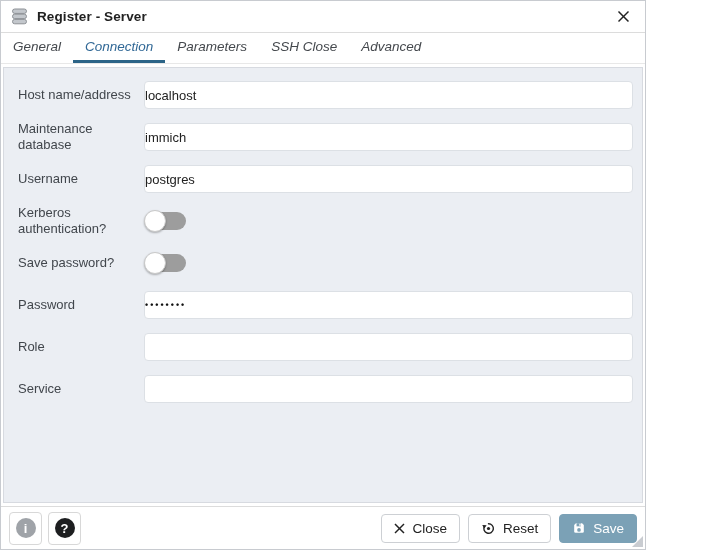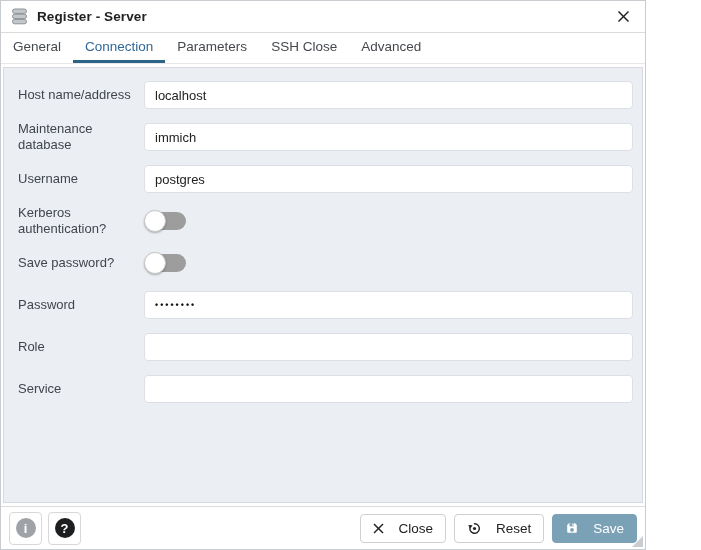--- a/index.html
+++ b/index.html
@@ -39,20 +39,21 @@
   .titlebar-close{
     margin-left:auto;display:flex;align-items:center;justify-content:center;
     width:24px;height:24px;cursor:pointer;
   }
   
   .tabbar{
     flex:0 0 31px;
     display:flex;align-items:stretch;
     border-bottom:1px solid #e8e8e8;
     background:#fff;
+    font-style:italic;
   }
   .tab{
     display:flex;align-items:center;
     padding:0 12px;
     font-size:13.5px;color:#45494e;
     border-bottom:3px solid transparent;
     cursor:pointer;white-space:nowrap;
   }
   .tab.active{color:var(--accent);border-bottom-color:var(--underline);}
   
@@ -72,21 +73,21 @@
     min-height:42px;
     padding:0 9px 0 14px;
     gap:8px;
   }
   .row-label{
     font-size:13px;color:#41464c;line-height:1.2;
   }
   .text-input{
     width:100%;height:28px;
     border:1px solid #dce0e5;border-radius:4px;
-    padding:0 10px;
+    padding:0 0;
     font-size:13px;color:#222;
     font-family:inherit;
     background:#fff;outline:none;
   }
   .text-input.pw{
     font-size:9px;font-weight:bold;letter-spacing:2px;color:#111;
   }
   .toggle{position:relative;width:42px;height:22px;cursor:pointer;}
   .toggle-track{
     position:absolute;left:4px;top:2px;width:38px;height:18px;
@@ -116,21 +117,21 @@
   .circle{
     width:20px;height:20px;border-radius:50%;
     color:#fff;font-weight:bold;font-size:13px;line-height:1;
     display:flex;align-items:center;justify-content:center;
   }
   .circle.info{background:#9fa3a8;}
   .circle.help{background:#1d1e20;}
   .footer-right{margin-left:auto;display:flex;gap:8px;align-items:center;}
   .btn{
     height:29px;
-    display:inline-flex;align-items:center;gap:14px;
+    display:inline-flex;align-items:center;gap:7px;
     padding:0 12px;
     border:1px solid #cdd0d4;border-radius:4px;
     background:#fff;
     font-size:13.5px;color:#222;font-family:inherit;
     cursor:pointer;
   }
   .btn.primary{
     background:var(--save-bg);border-color:var(--save-bg);color:#fff;
   }
   .resize-handle{

